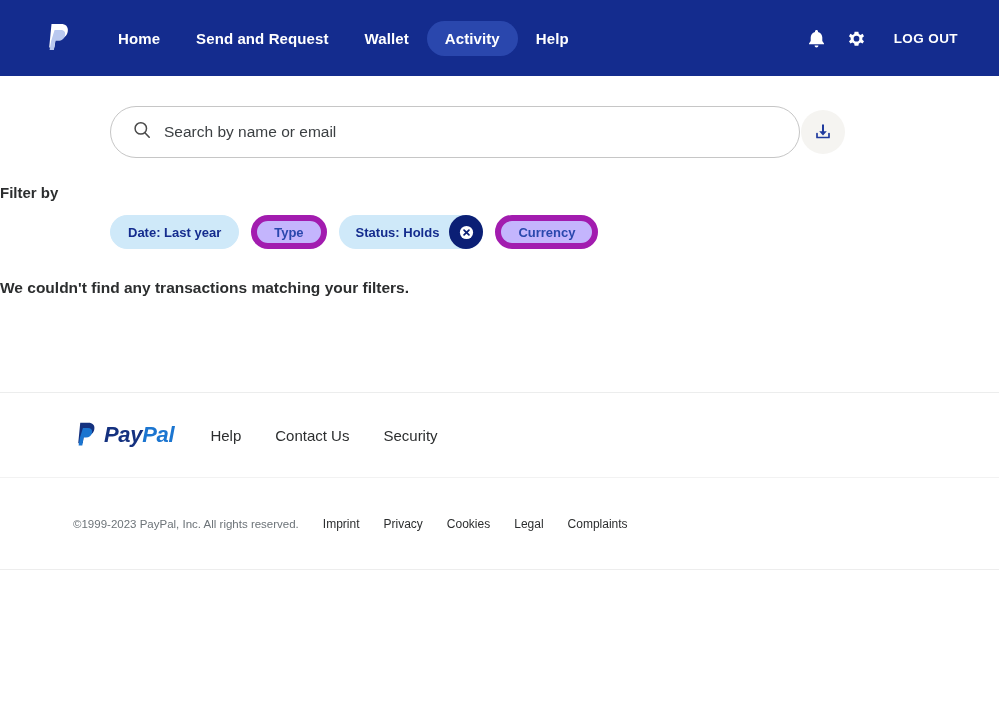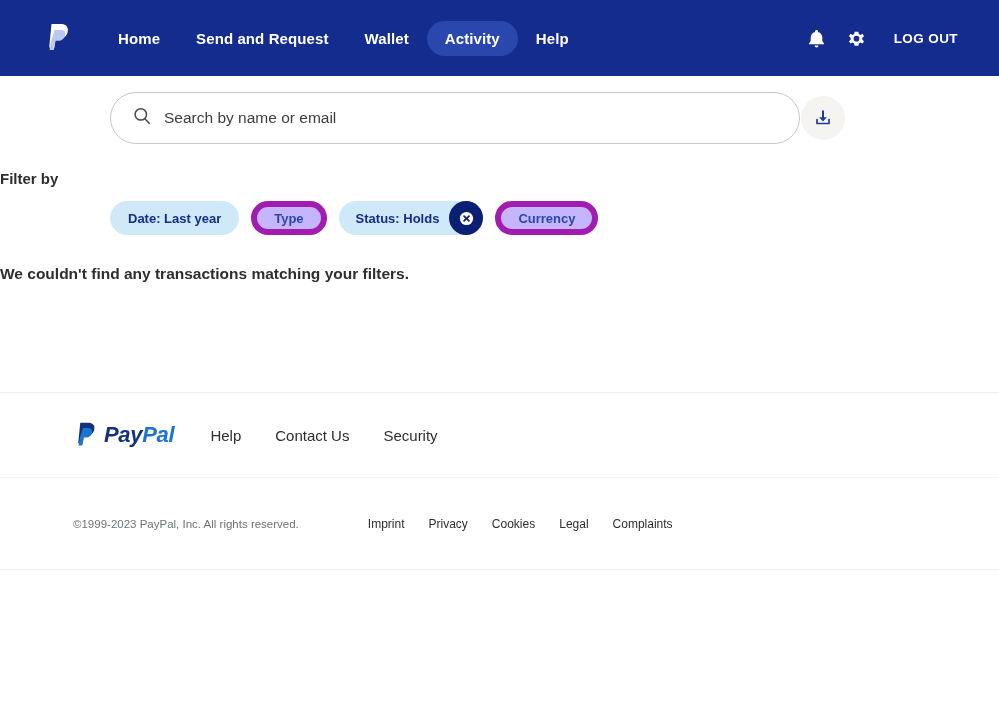--- a/index.html
+++ b/index.html
@@ -71,21 +71,21 @@
   
   .main {
     padding: 0;
     position: relative;
     height: 316px;
   }
   .search-row {
     display: flex;
     align-items: center;
     padding-left: 110px;
-    padding-top: 16px;
+    padding-top: 30px;
     gap: 1px;
   }
   .search-box {
     width: 690px;
     height: 52px;
     border: 1px solid #c6c6c6;
     border-radius: 26px;
     display: flex;
     align-items: center;
     padding-left: 22px;
@@ -211,21 +211,20 @@
     cursor: pointer;
   }
 
   .footer-bottom {
     border-top: 1px solid #f2f2f2;
     height: 93px;
     display: flex;
     align-items: center;
     padding-left: 73px;
     border-bottom: 1px solid #ededed;
-    gap: 45px;
   }
   .copyright {
     font-size: 11.5px;
     color: #6c7378;
     margin-right: 24px;
   }
   .legal-links {
     display: flex;
     align-items: center;
     gap: 24px;

